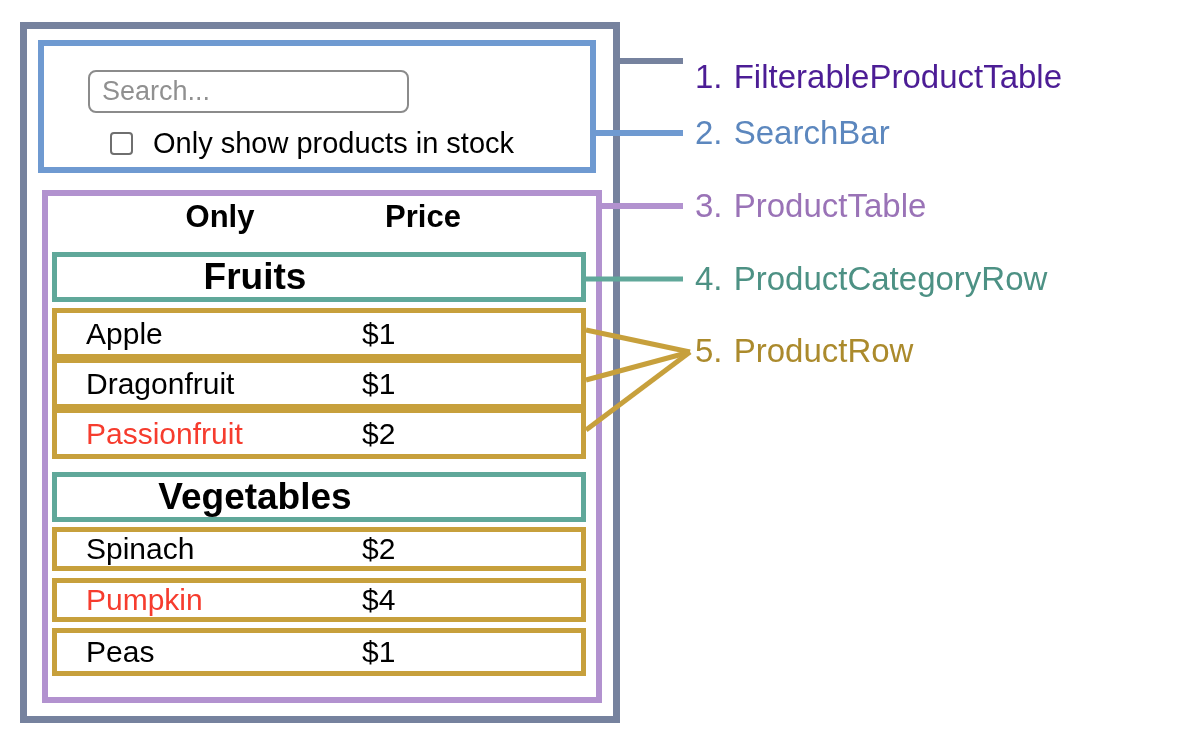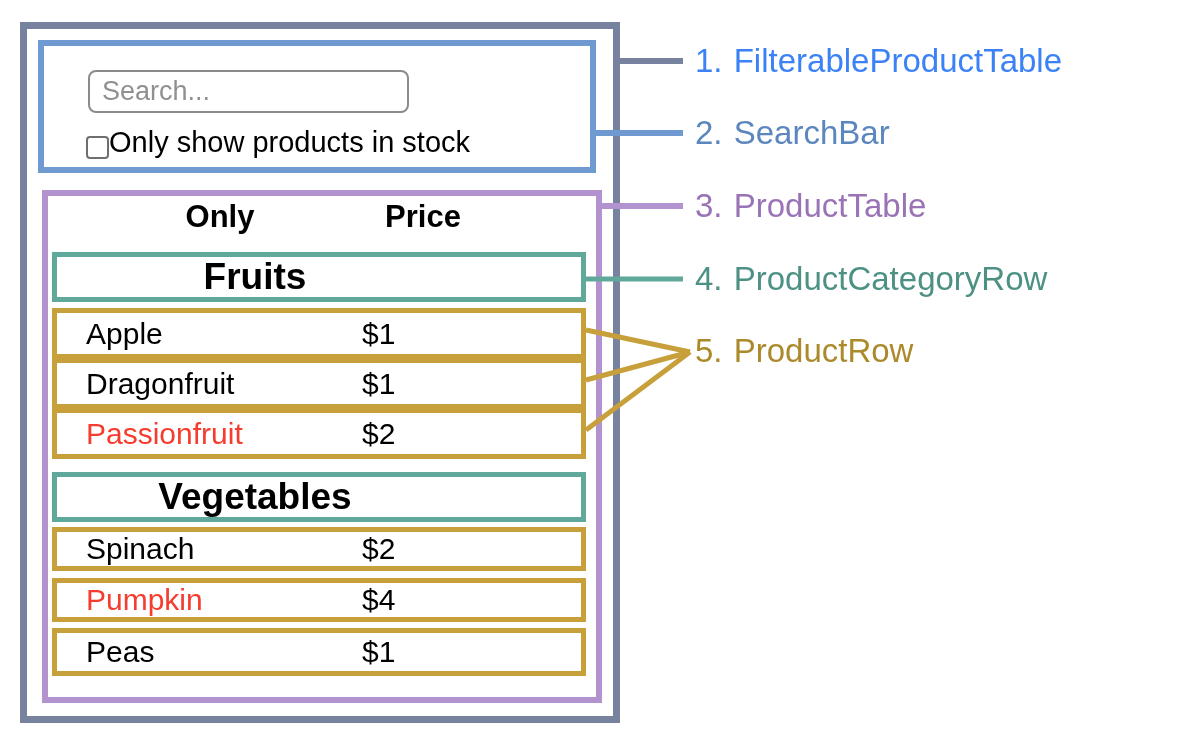--- a/index.html
+++ b/index.html
@@ -20,22 +20,22 @@
 
   
   .search-input {
     position: absolute; left: 88px; top: 70px; width: 321px; height: 43px;
     border: 2px solid #8b8b8b; border-radius: 8px;
     font-family: "Liberation Sans", sans-serif;
     font-size: 27px; color: #b91c1c; padding: 16px 12px; outline: none; background: #fff;
   }
   .search-input::placeholder { color: #909090; }
   .check-row {
-    position: absolute; left: 86px; top: 127px; height: 32px;
-    display: flex; align-items: flex-end; 
+    position: absolute; left: 110px; top: 127px; height: 32px;
+    display: flex; align-items: center; gap: 20px;
   }
   .checkbox {
     width: 23px; height: 23px; border: 2px solid #6f6f6f; border-radius: 4px;
     background: #fff; flex: 0 0 auto; cursor: pointer;
   }
   .check-label { font-size: 29px; color: #000000; white-space: nowrap; }
 
   
   .col-header {
     position: absolute; top: 200px; height: 34px; width: 140px;
@@ -153,21 +153,21 @@
   <svg class="connector-svg" viewBox="0 0 1200 744">
     <line x1="620" y1="61" x2="683" y2="61" stroke-width="6" style="stroke: rgb(118, 130, 158);"></line>
     <line x1="596" y1="133" x2="683" y2="133" stroke-width="6" style="stroke: rgb(111, 154, 209);"></line>
     <line x1="602" y1="206" x2="683" y2="206" stroke-width="6" style="stroke: rgb(178, 146, 207);"></line>
     <line x1="586" y1="279" x2="683" y2="279" stroke-width="5" style="stroke: rgb(96, 168, 154);"></line>
     <line x1="586" y1="330" x2="690" y2="352" stroke-width="5" style="stroke: rgb(199, 160, 60);"></line>
     <line x1="586" y1="380" x2="690" y2="352" stroke-width="5" style="stroke: rgb(199, 160, 60);"></line>
     <line x1="586" y1="430" x2="690" y2="352" stroke-width="5" style="stroke: rgb(199, 160, 60);"></line>
   </svg>
 
-  <div class="legend-label ll-1" style="color: #3b82f6;">
+  <div class="legend-label ll-1" style="color: #4c1d95; margin-top: 16px;">
     <span class="num">1.</span>
     <span>FilterableProductTable</span>
   </div>
   <div class="legend-label ll-2" style="color: rgb(92, 135, 190);">
     <span class="num">2.</span>
     <span>SearchBar</span>
   </div>
   <div class="legend-label ll-3" style="color: rgb(154, 115, 183);">
     <span class="num">3.</span>
     <span>ProductTable</span>

